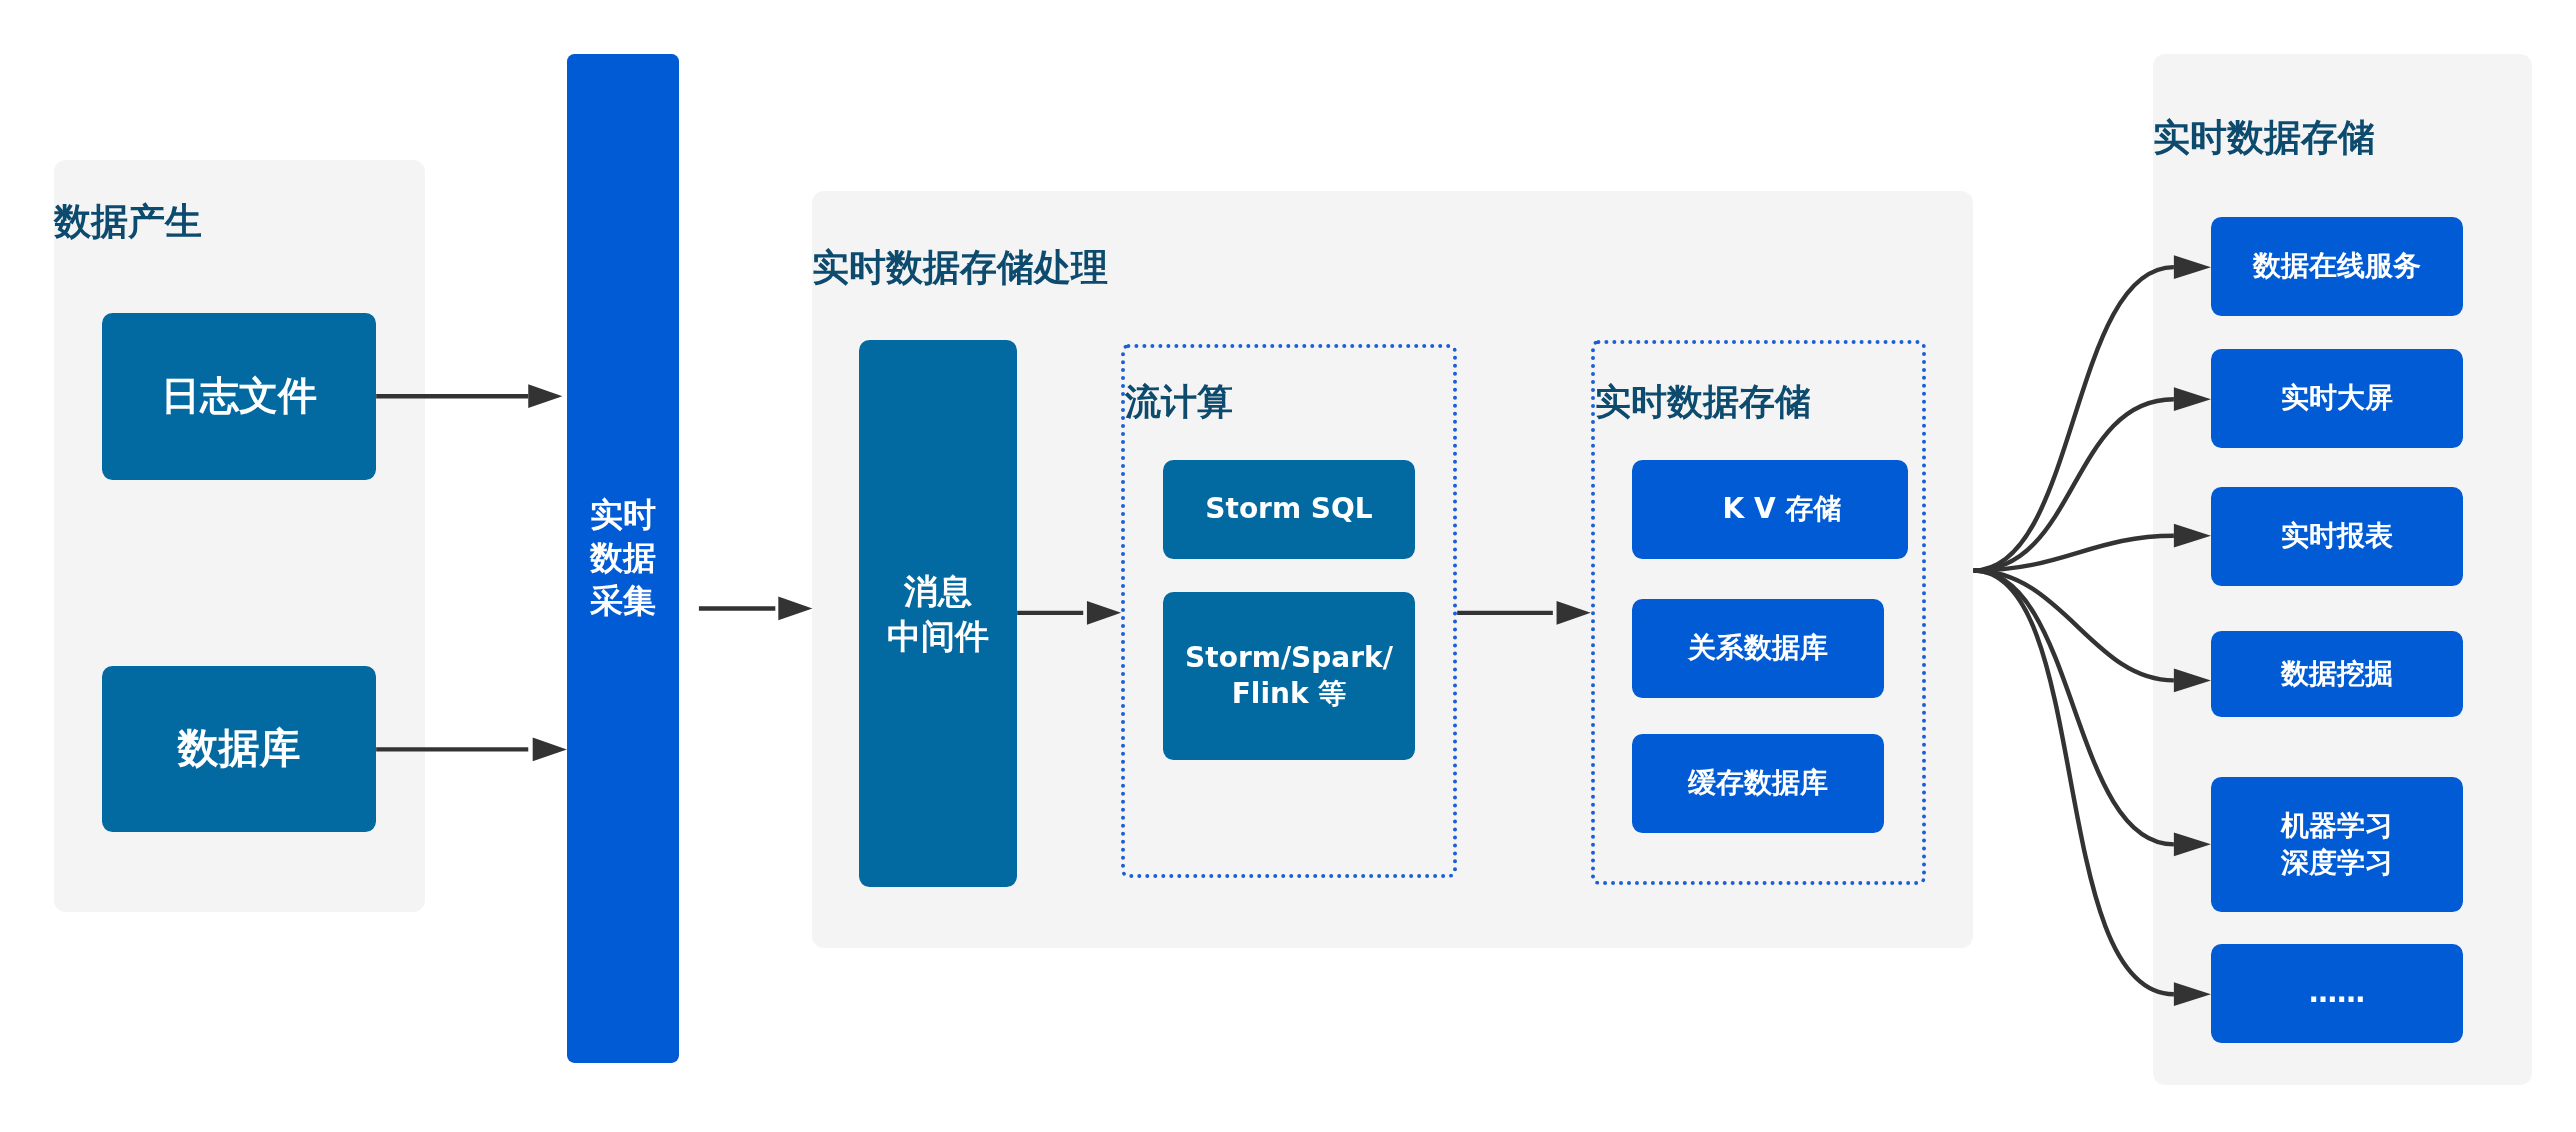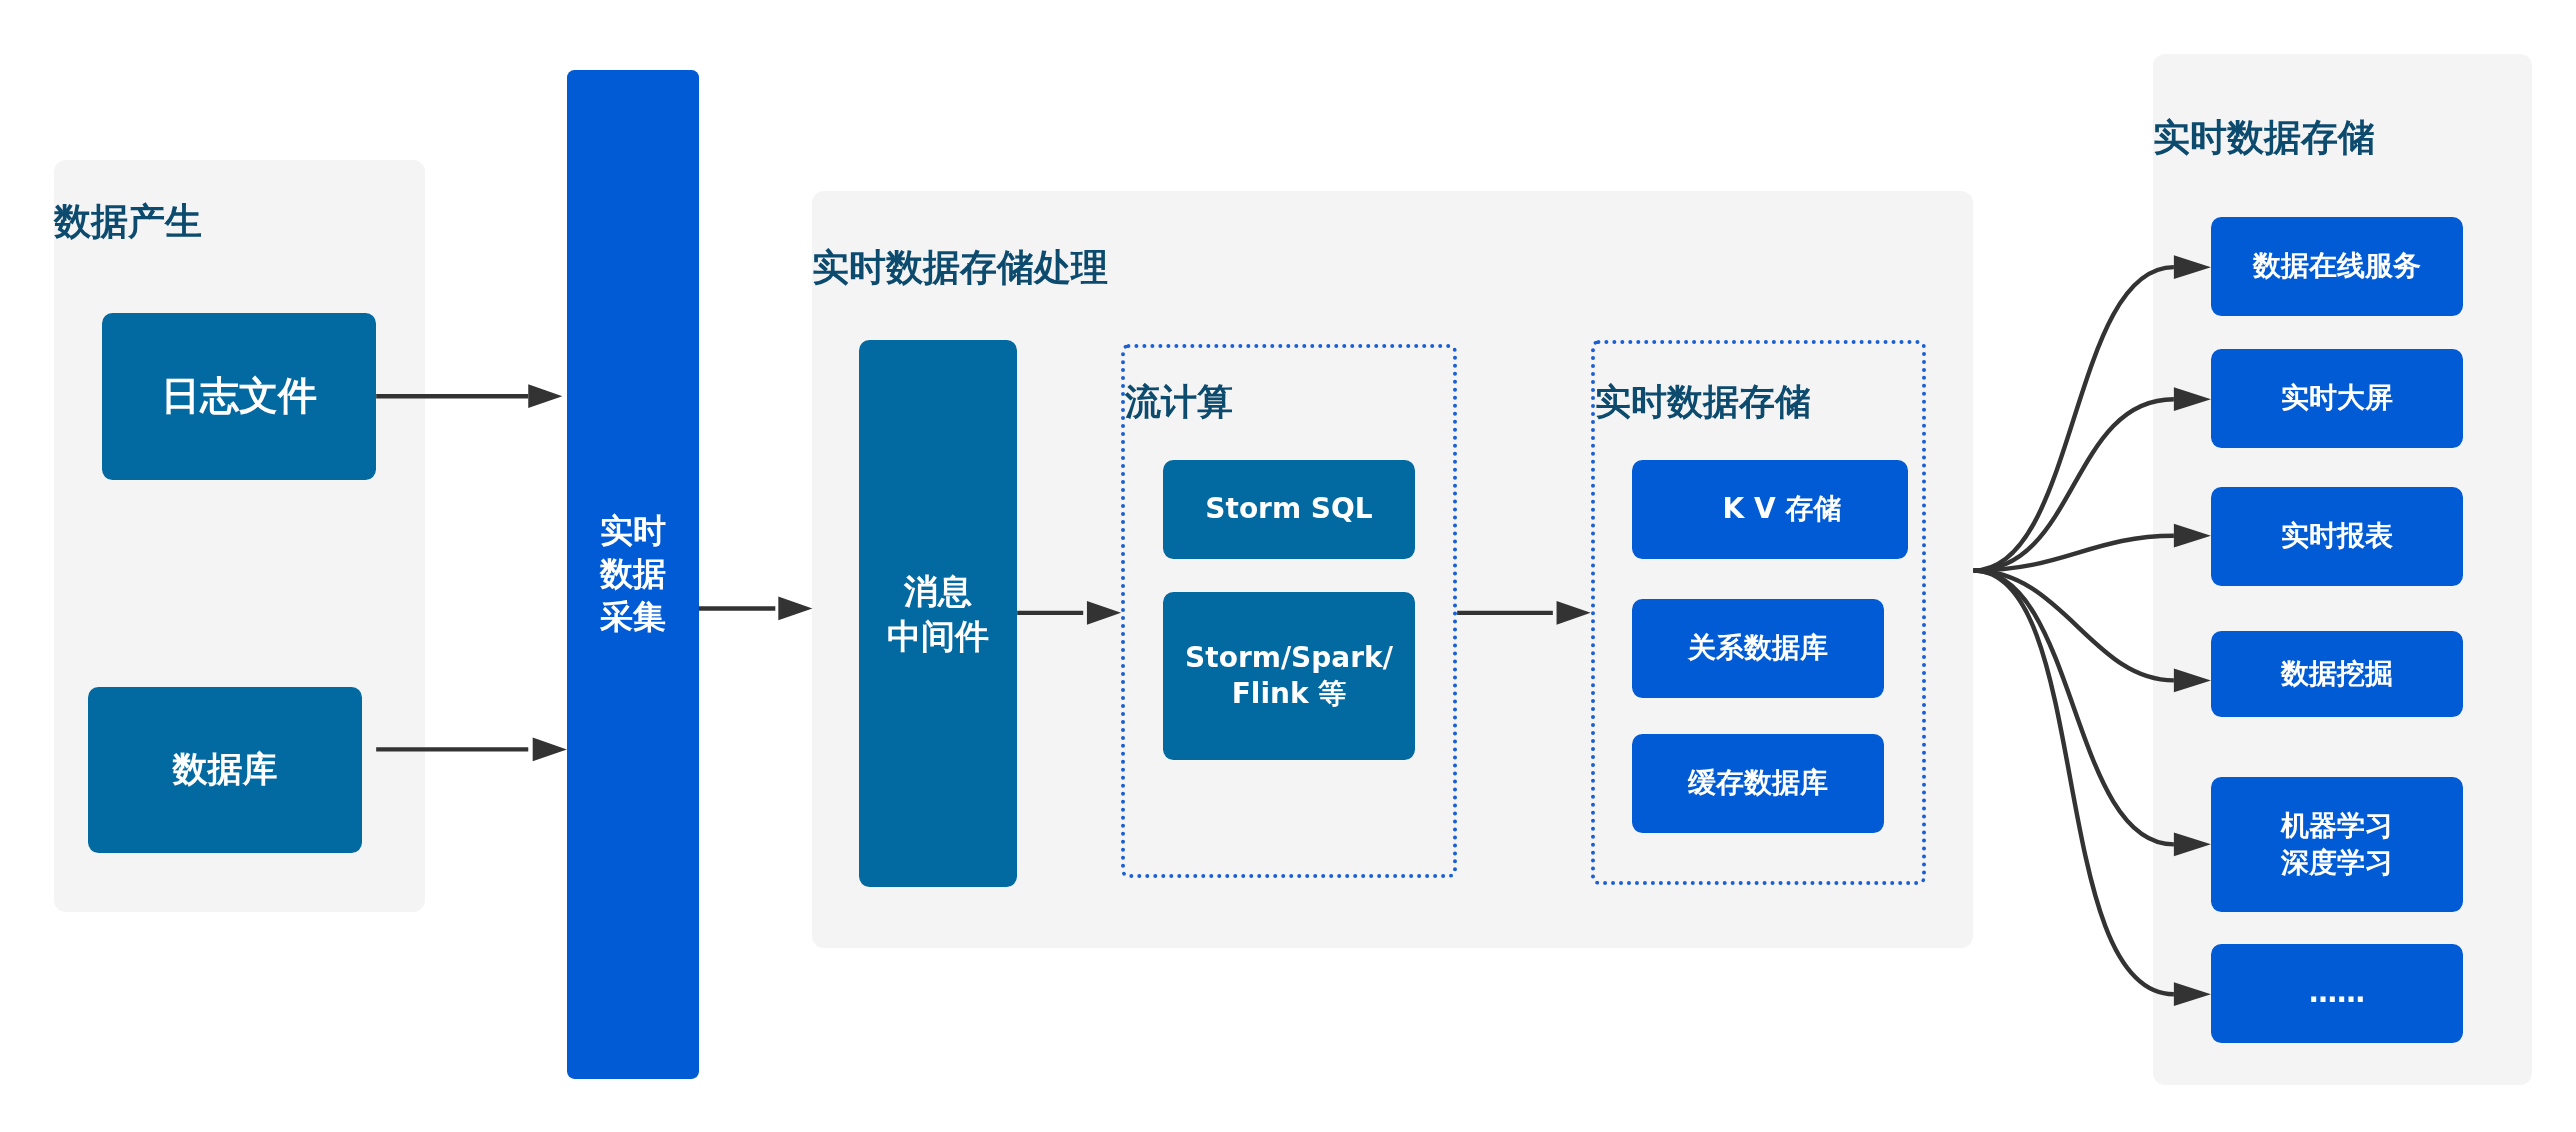--- a/index.html
+++ b/index.html
@@ -14,23 +14,23 @@
   .dashed { position: absolute; border: 4.5px dotted #1a5fd6; border-radius: 7.4px; box-sizing: border-box; }
   svg#arrows { position: absolute; left: 0; top: 0; }
 </style>
 </head>
 <body>
 
 <div class="panel" style="left:54px;top:160px;width:371px;height:752px;">
   <div class="title" style="top:37px;font-size:37px;">数据产生</div>
 </div>
 <div class="box orange" style="left:102px;top:313px;width:274px;height:167px;font-size:39px;">日志文件</div>
-<div class="box orange" style="left:88px;top:666px;width:274px;height:166px;font-size:35px;margin-top:21px;">数据库</div>
+<div class="box orange" style="left:102px;top:666px;width:274px;height:166px;font-size:41px;">数据库</div>
 
-<div class="box blue" style="left:567px;top:54px;width:132px;height:1009px;font-size:33px;border-radius:7.4px;margin-top:16px;">实时
+<div class="box blue" style="left:567px;top:54px;width:112px;height:1009px;font-size:33px;border-radius:7.4px;">实时
 数据
 采集</div>
 
 <div class="panel" style="left:812px;top:191px;width:1161px;height:757px;">
   <div class="title" style="top:52px;font-size:37px;">实时数据存储处理</div>
 </div>
 <div class="box orange" style="left:859px;top:340px;width:158px;height:547px;font-size:34px;">消息
 中间件</div>
 
 <div class="dashed" style="left:1121px;top:344px;width:336px;height:534px;">

